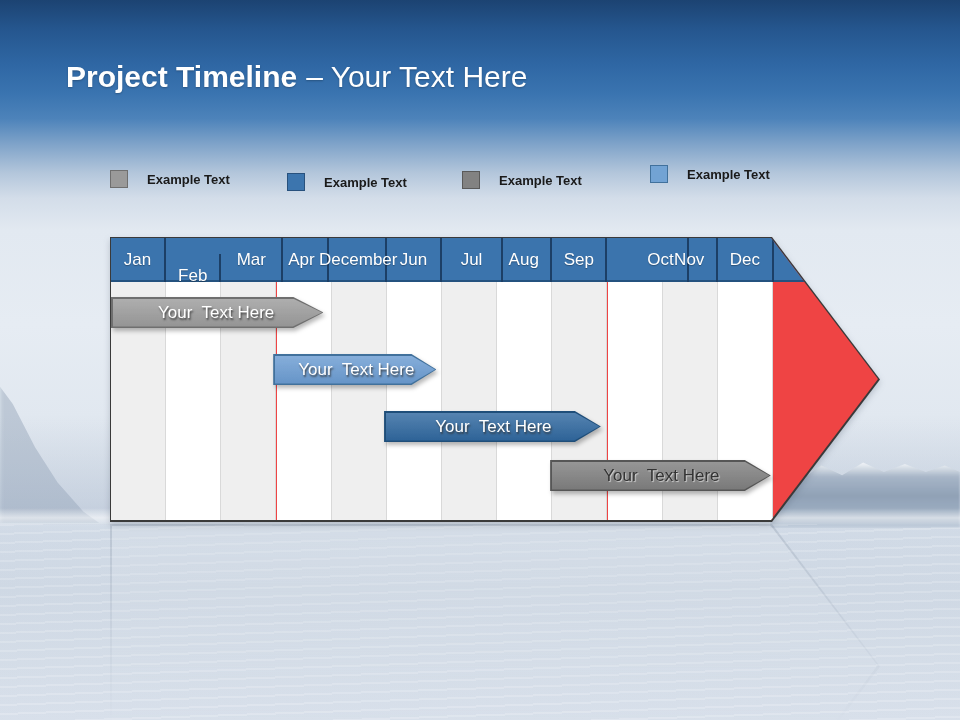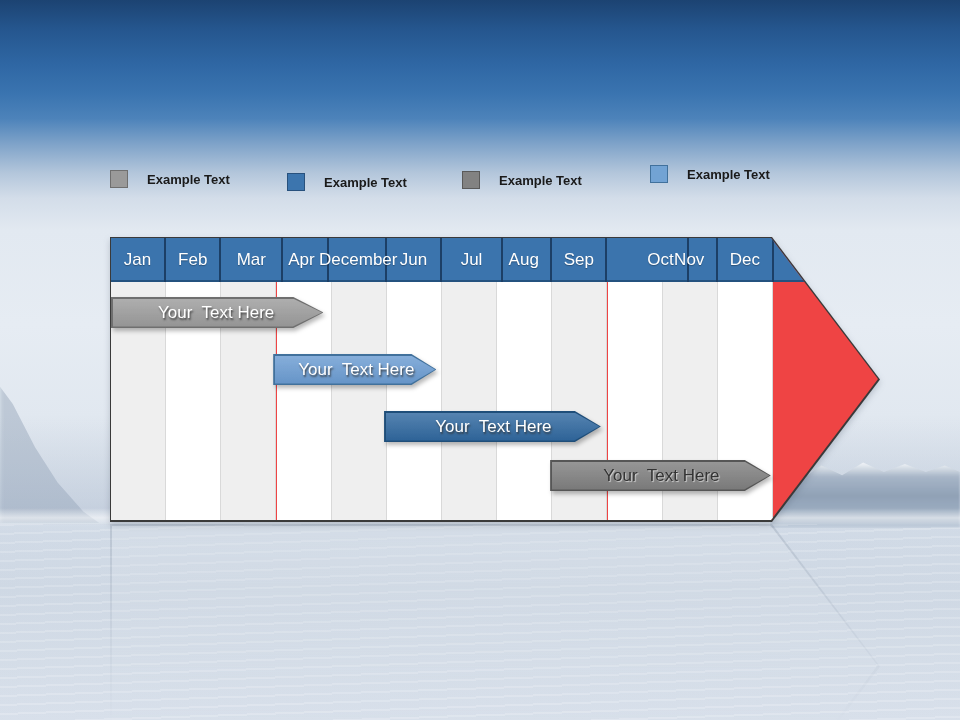--- a/index.html
+++ b/index.html
@@ -77,20 +77,21 @@
 
 <div class="slide">
 
   <div class="bg-sky"></div>
   <div class="mountain-left"></div>
   <div class="haze-band"></div>
   <div class="mountain-right"></div>
   <div class="horizon-glow"></div>
   <div class="water-ripples"></div>
 
+  <div class="title"><span class="t-bold">Project Timeline</span><span class="t-reg">– Your Text Here</span></div>
 
   <div class="legend" id="legend">
       <div class="legend-item" style="left: 110px; top: 169px;">
         <span class="legend-swatch" style="background: rgb(154, 154, 154); border-color: rgb(111, 111, 111);"></span>
         <span class="legend-label">Example Text</span>
       </div>
       <div class="legend-item" style="left: 287px; top: 172px;">
         <span class="legend-swatch" style="background: rgb(60, 117, 174); border-color: rgb(40, 81, 125);"></span>
         <span class="legend-label">Example Text</span>
       </div>
@@ -108,21 +109,21 @@
     <div class="refl-outer">
       <div class="refl-inner"></div>
     </div>
   </div>
 
   <div class="timeline">
     <div class="arrow-outer">
       <div class="arrow-inner" id="arrow-inner">
         <div class="tl-header" id="tl-header" style="background: linear-gradient(rgb(59, 116, 173), rgb(59, 116, 173));">
             <div class="hcell" style="left: 0px; width: 55.1667px; border-right-color: rgb(28, 63, 102);">Jan</div>
-            <div class="hcell" style="left: 55.1667px; width: 55.1667px; border-right-color: rgb(28, 63, 102);">Feb</div>
+            <div class="hcell" style="left: 55.1667px; width: 55.1667px; border-right-color: rgb(28, 63, 102); margin-top: 16px;">Feb</div>
             <div class="hcell" style="left: 110.333px; width: 62px; border-right-color: rgb(28, 63, 102);">Mar</div>
             <div class="hcell" style="left: 165.5px; width: 52px; border-right-color: rgb(28, 63, 102);">Apr</div>
             <div class="hcell" style="left: 220.667px; width: 55.1667px; border-right-color: rgb(28, 63, 102);">December</div>
             <div class="hcell" style="left: 275.833px; width: 55.1667px; border-right-color: rgb(28, 63, 102);">Jun</div>
             <div class="hcell" style="left: 331px; width: 61px; border-right-color: rgb(28, 63, 102);">Jul</div>
             <div class="hcell" style="left: 386.167px; width: 55.1667px; border-right-color: rgb(28, 63, 102);">Aug</div>
             <div class="hcell" style="left: 441.333px; width: 55.1667px; border-right-color: rgb(28, 63, 102);">Sep</div>
             <div class="hcell" style="left: 523px; width: 55.1667px; border-right-color: rgb(28, 63, 102);">Oct</div>
             <div class="hcell" style="left: 551.667px; width: 55.1667px; border-right-color: rgb(28, 63, 102);">Nov</div>
             <div class="hcell" style="left: 606.833px; width: 56px; border-right-color: rgb(28, 63, 102);">Dec</div>

